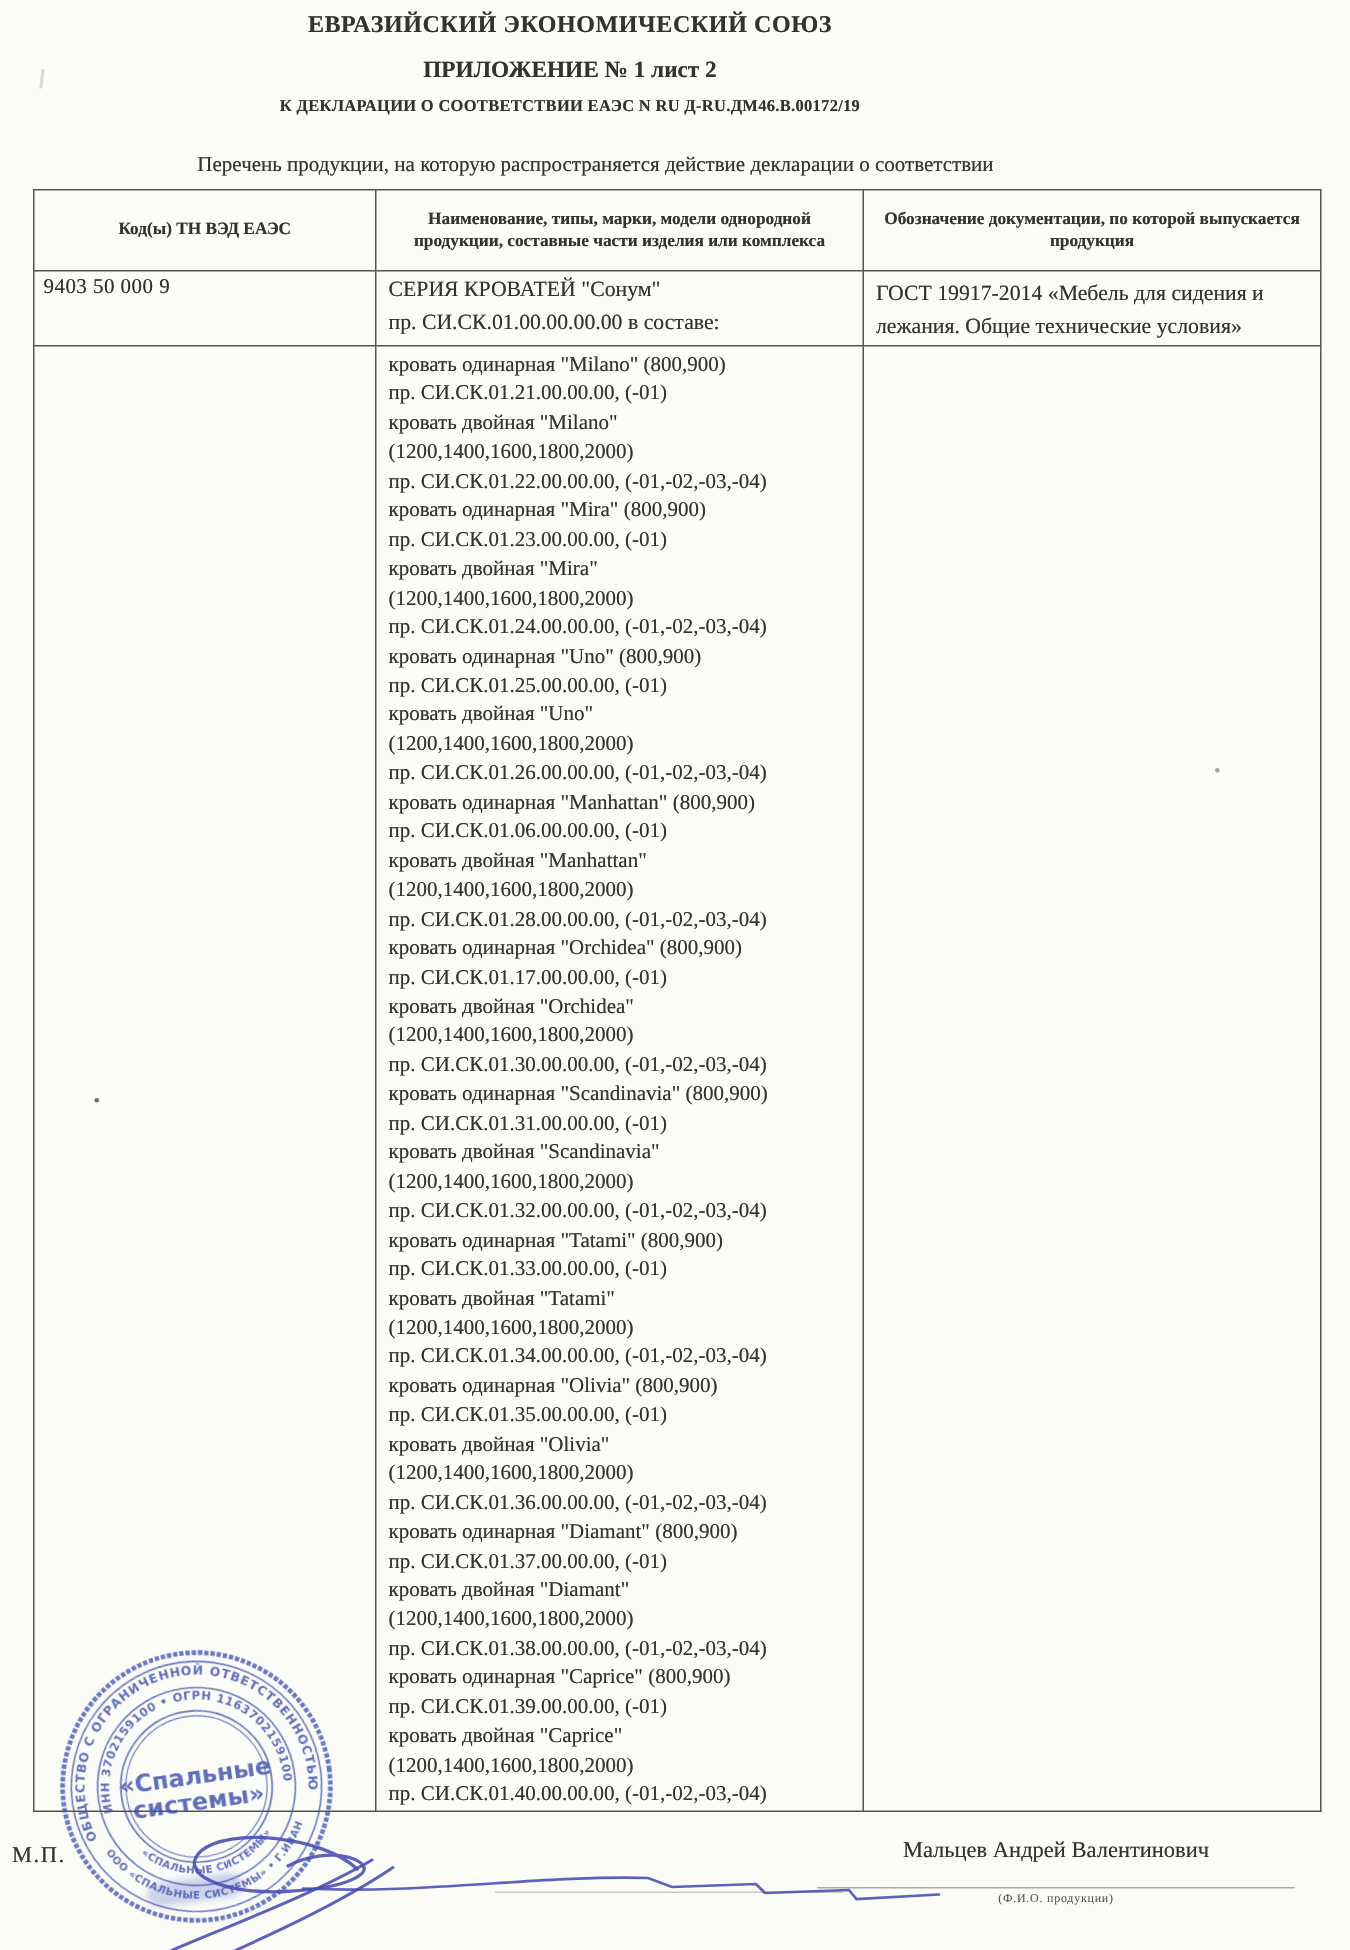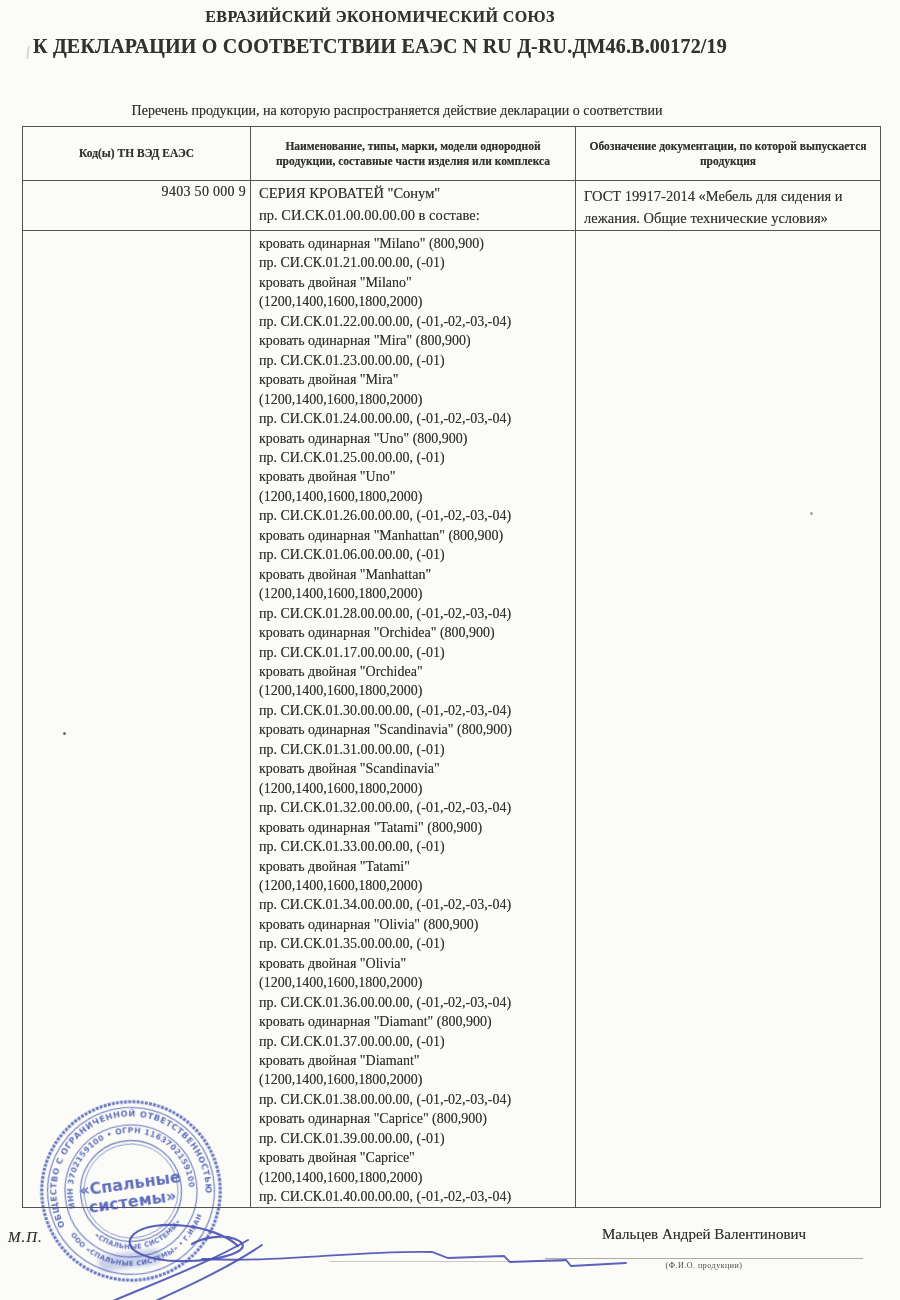--- a/index.html
+++ b/index.html
@@ -4,46 +4,46 @@
 <style>
   html,body { margin:0; padding:0; }
   body {
     width:900px; height:1300px; position:relative; overflow:hidden;
     background:#fbfbf8; color:#34322d;
     font-family:"Liberation Serif", serif;
   }
   .titles { position:absolute; top:8px; left:0; width:760px; text-align:center; }
   .t1 { font-size:16px; font-weight:bold; letter-spacing:.4px; }
   .t2 { font-size:15.5px; font-weight:bold; margin-top:12px; }
-  .t3 { font-size:20px; font-weight:bold; margin-top:9px; letter-spacing:.2px; }
+  .t3 { font-size:11px; font-weight:bold; margin-top:9px; letter-spacing:.2px; }
   .caption { position:absolute; top:103px; left:0; width:794px; text-align:center; font-size:14px; }
 
   table.products {
     position:absolute; left:22px; top:126px; width:858px;
     border-collapse:collapse; table-layout:fixed;
   }
   .products th, .products td { border:1px solid #57544d; box-sizing:border-box; }
   .products th {
     font-size:11.5px; font-weight:bold; line-height:14.5px;
     padding:3px 8px; vertical-align:middle; text-align:center;
   }
   tr.hdr { height:54px; }
   tr.r1  { height:50px; }
   tr.r2  { height:977px; }
-  td.code-cell { font-size:14px; vertical-align:top; padding:3px 4px 0 6px; letter-spacing:.3px;text-align:right; }
+  td.code-cell { font-size:14px; vertical-align:top; padding:3px 4px 0 6px; letter-spacing:.3px; }
   td.prod-cell { font-size:14.5px; vertical-align:top; padding:2px 4px 0 8px; }
   td.prod-cell .line { line-height:21.5px; white-space:nowrap; }
   td.doc-cell  { font-size:14.5px; vertical-align:top; padding:4px 8px 0 8px; }
   td.doc-cell .line { line-height:22px; white-space:nowrap; }
   td.list-cell { font-size:14px; vertical-align:top; padding:3px 4px 0 8px; }
   td.list-cell .line { line-height:19.45px; white-space:nowrap; }
   .scan-text { text-shadow:0 0 .4px rgba(45,43,40,.55); }
 
   .mp {
-    position:absolute; left:8px; top:1229px; font-size:15px; letter-spacing:1px; z-index:1;font-style:italic;
+    position:absolute; left:8px; top:1229px; font-size:15px; letter-spacing:1px; z-index:1;
   }
   .applicant { position:absolute; left:545px; top:1226px; width:318px; text-align:center; }
   .applicant-name { font-size:15px; }
   .applicant-rule { margin-top:15px; border-top:1px solid #abaaa4; height:0; }
   .applicant-caption { font-size:8px; color:#4b4945; margin-top:2px; letter-spacing:.5px; }
 
   .stamp-svg {
     position:absolute; left:34px; top:1094px; width:194px; height:194px;
     transform:rotate(-8deg); opacity:.93; filter:blur(.3px); z-index:2;
   }
@@ -57,20 +57,21 @@
   .faint-sig-rule { position:absolute; left:330px; top:1261px; width:232px; border-top:1px solid #c9c9c2; z-index:0; }
   .dot1 { position:absolute; left:63px; top:732px; width:3px; height:3px; background:#6e6c66; border-radius:50%; }
   .dot2 { position:absolute; left:810px; top:512px; width:3px; height:3px; background:#a3a29b; border-radius:50%; }
   .mark-tl { position:absolute; left:27px; top:46px; width:2px; height:13px; background:#d9d9d3; transform:rotate(7deg); }
 </style>
 </head>
 <body>
 
 <div class="titles">
   <div class="t1 scan-text">ЕВРАЗИЙСКИЙ ЭКОНОМИЧЕСКИЙ СОЮЗ</div>
+  <div class="t2 scan-text">ПРИЛОЖЕНИЕ № 1 лист 2</div>
   <div class="t3 scan-text">К ДЕКЛАРАЦИИ О СООТВЕТСТВИИ ЕАЭС N RU Д-RU.ДМ46.В.00172/19</div>
 </div>
 
 <div class="caption scan-text">Перечень продукции, на которую распространяется действие декларации о соответствии</div>
 
 <table class="products">
   <colgroup>
       <col style="width:228px">
       <col style="width:325px">
       <col style="width:305px">

